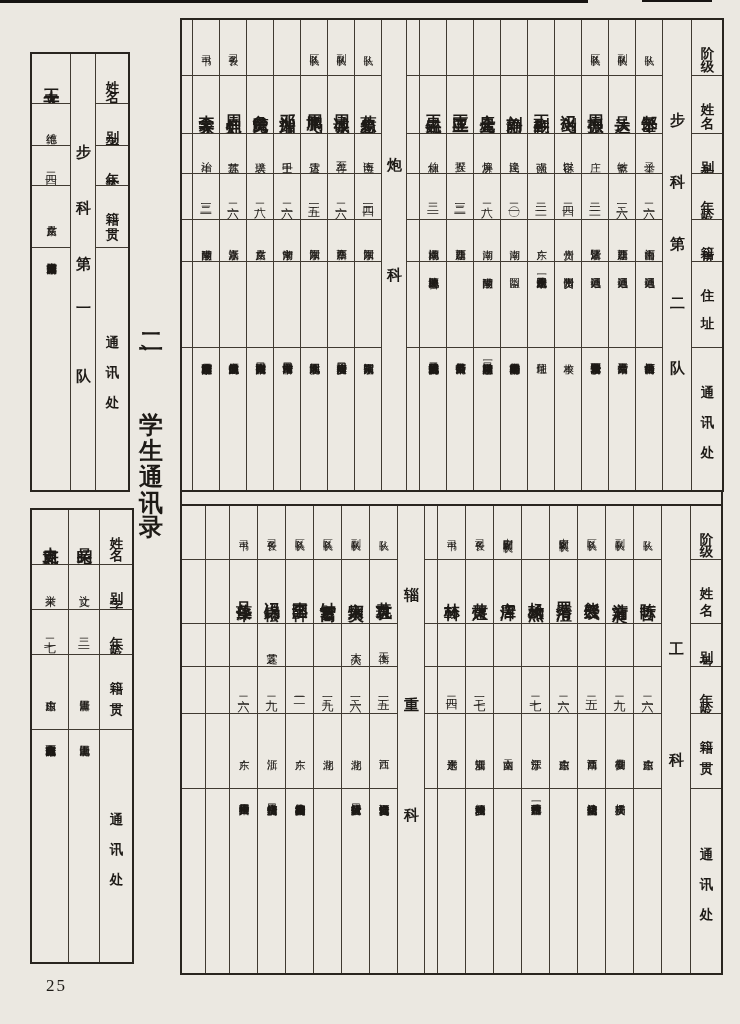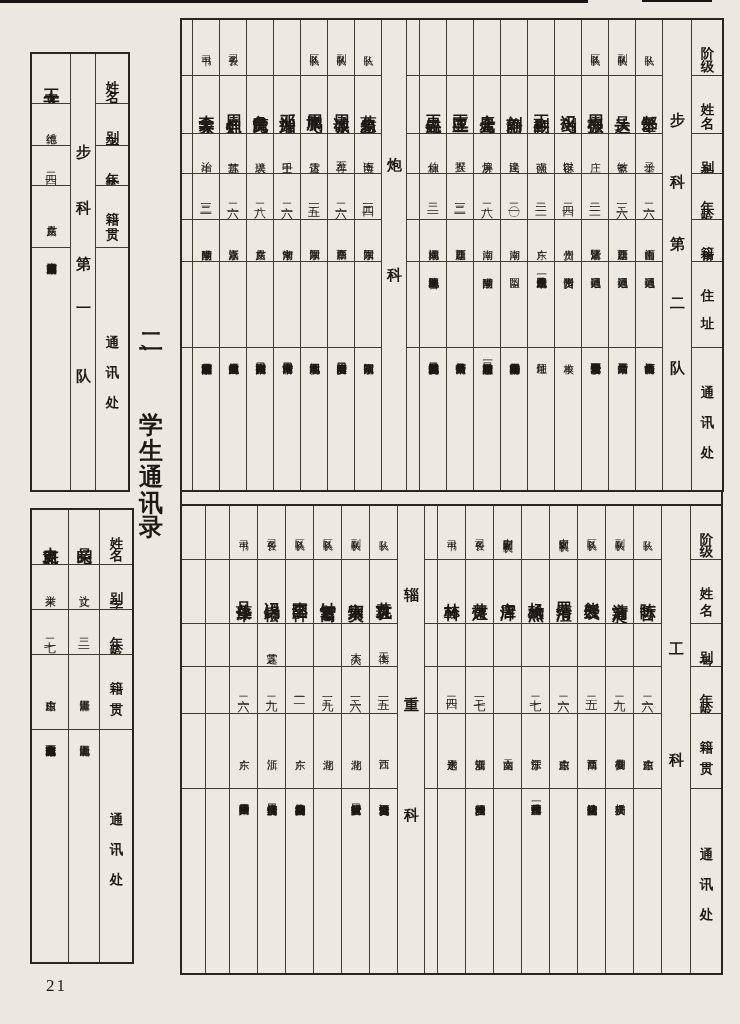--- a/index.html
+++ b/index.html
@@ -944,15 +944,15 @@
         </div>
         <div class="tcell f-contact" style="height: 232px;">
           <span>琼州琼山第十八区会文市万成丰邮局转</span>
         </div>
       </div>
     </div>
 
   <div class="bridge" style="left:180px;top:490px;width:2px;height:16px;"></div>
   <div class="bridge" style="left:721px;top:490px;width:2px;height:16px;"></div>
 
-  <div class="page-number" style="left:46px;top:976px;">21</div>
+  <div class="page-number" style="left:46px;top:976px;">25</div>
 
 </div>
 
 </body></html>

